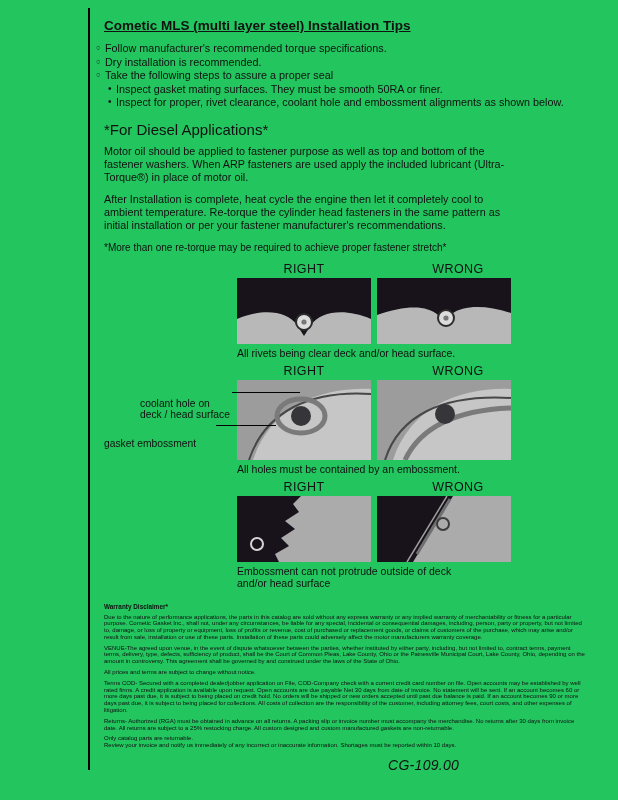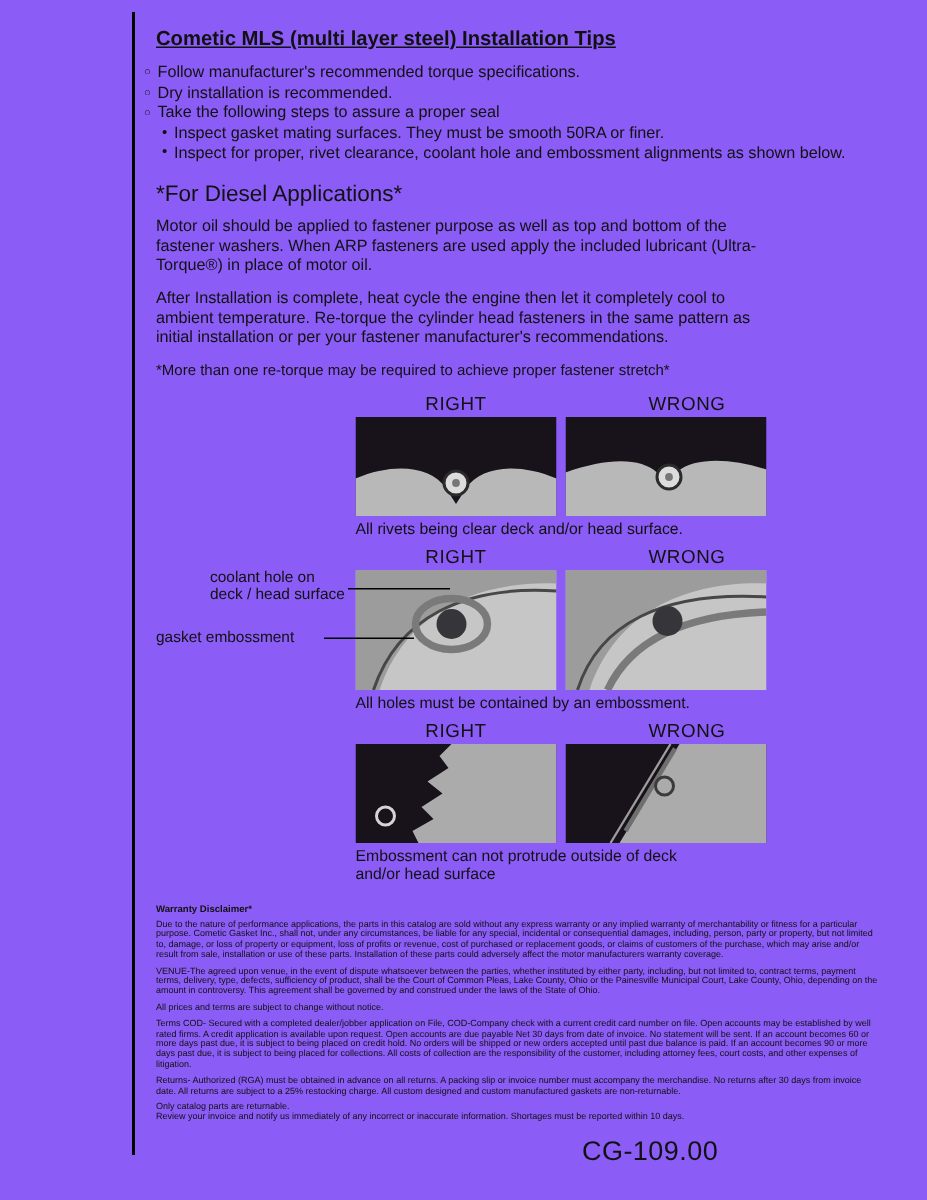--- a/index.html
+++ b/index.html
@@ -1,21 +1,21 @@
 <!DOCTYPE html>
 <html><head>
 <meta charset="utf-8">
 <style>
   * { box-sizing: border-box; }
   html,body { margin:0; padding:0; }
   body {
     width:618px; height:800px; background:#ffffff;
     font-family:"Liberation Sans", sans-serif; color:#111;
   }
-  .page { position:relative; width:618px; height:800px; overflow:hidden; background:#8b5cf6; }
+  .page { position:relative; width:618px; height:800px; overflow:hidden; background:#22c55e; }
   .left-rule { position:absolute; left:88px; top:8px; width:2px; height:762px; background:#000; }
   .content { padding:12px 26px 0 104px; }
 
   .title { font-size:13.5px; font-weight:bold; text-decoration:underline; margin:6px 0 9px 0; }
 
   .tips { margin-left:-8px; }
   .tip { display:flex; align-items:flex-start; font-size:10.8px; line-height:12.5px; margin-bottom:1px; }
   .tip .b-open { width:9px; font-size:7.5px; line-height:12.5px; flex:none; }
   .tip.sub { margin-left:12px; }
   .tip .b-dot { width:8px; font-size:10px; line-height:12px; flex:none; }
@@ -26,29 +26,29 @@
 
   .diagrams { margin-top:8px; }
   .d-row { position:relative; margin-bottom:5px; }
   .d-labels { display:flex; gap:20px; margin-left:133px; }
   .d-labels span { width:134px; text-align:center; font-size:12.5px; letter-spacing:.4px; }
   .d-panels { display:flex; gap:6px; margin-left:133px; margin-top:2px; }
   .d-panels svg { display:block; }
   .d-caption { margin:3px 0 4px 133px; font-size:10.5px; }
   .d-caption.narrow { width:240px; }
 
-  .callout { position:absolute; font-size:10.3px; line-height:11.5px; z-index:3; }
+  .callout { position:absolute; font-size:10.3px; line-height:11.5px; z-index:3;margin-top:18px; }
   .c-line { position:absolute; border-top:1px solid #000; z-index:2; }
 
   .legal { margin-top:14px; width:482px; }
   .legal h3 { font-size:6.4px; margin:0 0 4px 0; font-weight:bold; }
   .legal p { font-size:6px; line-height:6.8px; margin:0 0 4px 0; }
   .legal p.tight { margin-bottom:0; }
 
-  .footer { position:absolute; left:388px; top:757px; font-size:18px; letter-spacing:.3px; }
+  .footer { position:absolute; left:388px; top:757px; font-size:14px; letter-spacing:.3px;font-style:italic; }
 </style>
 </head>
 <body>
 
 <div class="page">
   <div class="left-rule"></div>
 
   <div class="content">
 
     <h1 class="title">Cometic MLS (multi layer steel) Installation Tips</h1>

